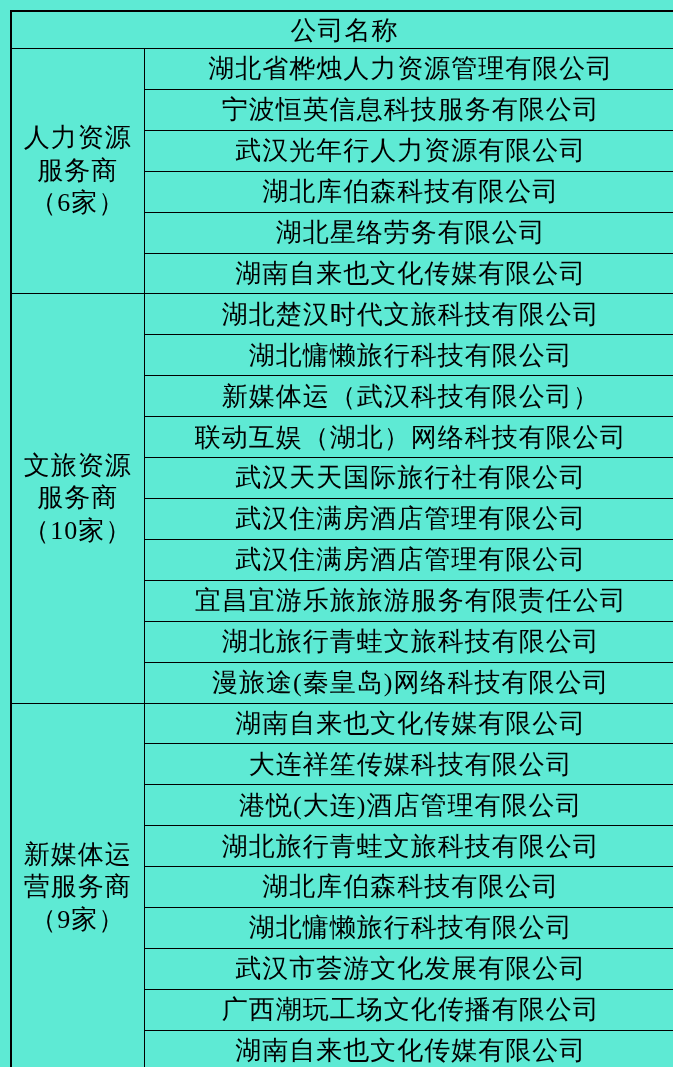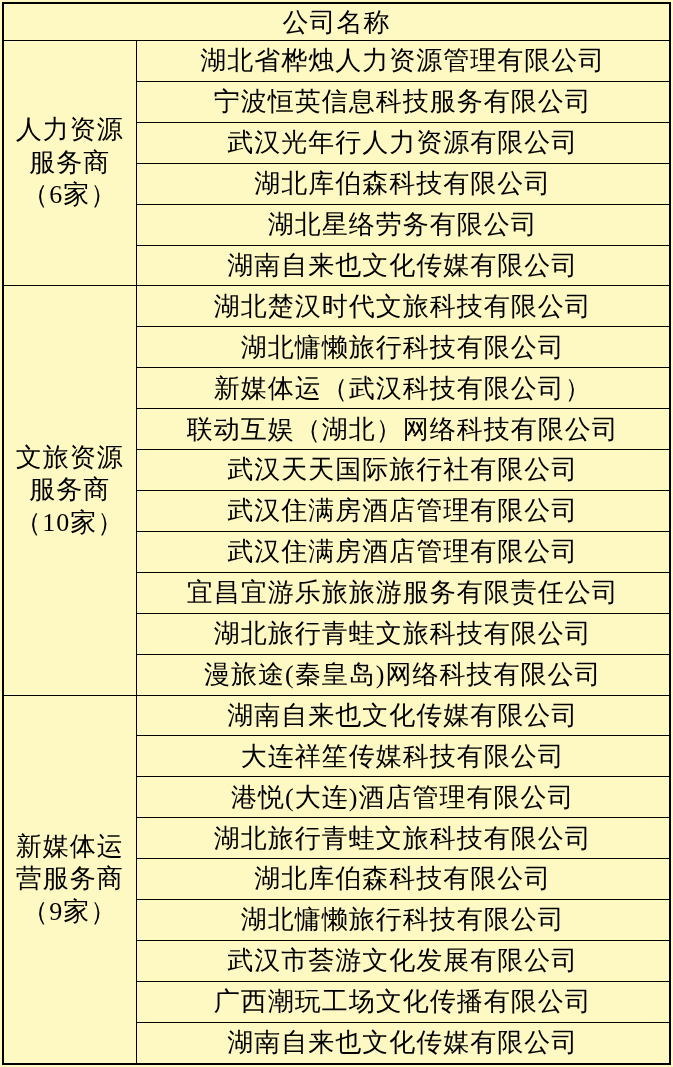--- a/index.html
+++ b/index.html
@@ -5,23 +5,23 @@
   html, body {
     margin: 0;
     padding: 0;
     width: 673px;
     height: 1067px;
     background: #ffffff;
   }
   .page {
     width: 673px;
     height: 1067px;
-    padding: 2px;
+    padding: 10px;
     box-sizing: border-box;
-    background: #fef9c3;
+    background: #5eead4;
   }
   table.company-table {
     width: 669px;
     height: 1063px;
     border-collapse: collapse;
     table-layout: fixed;
     border: 2px solid #000000;
     font-family: "Liberation Serif", "DejaVu Serif", serif;
     color: #000000;
   }

